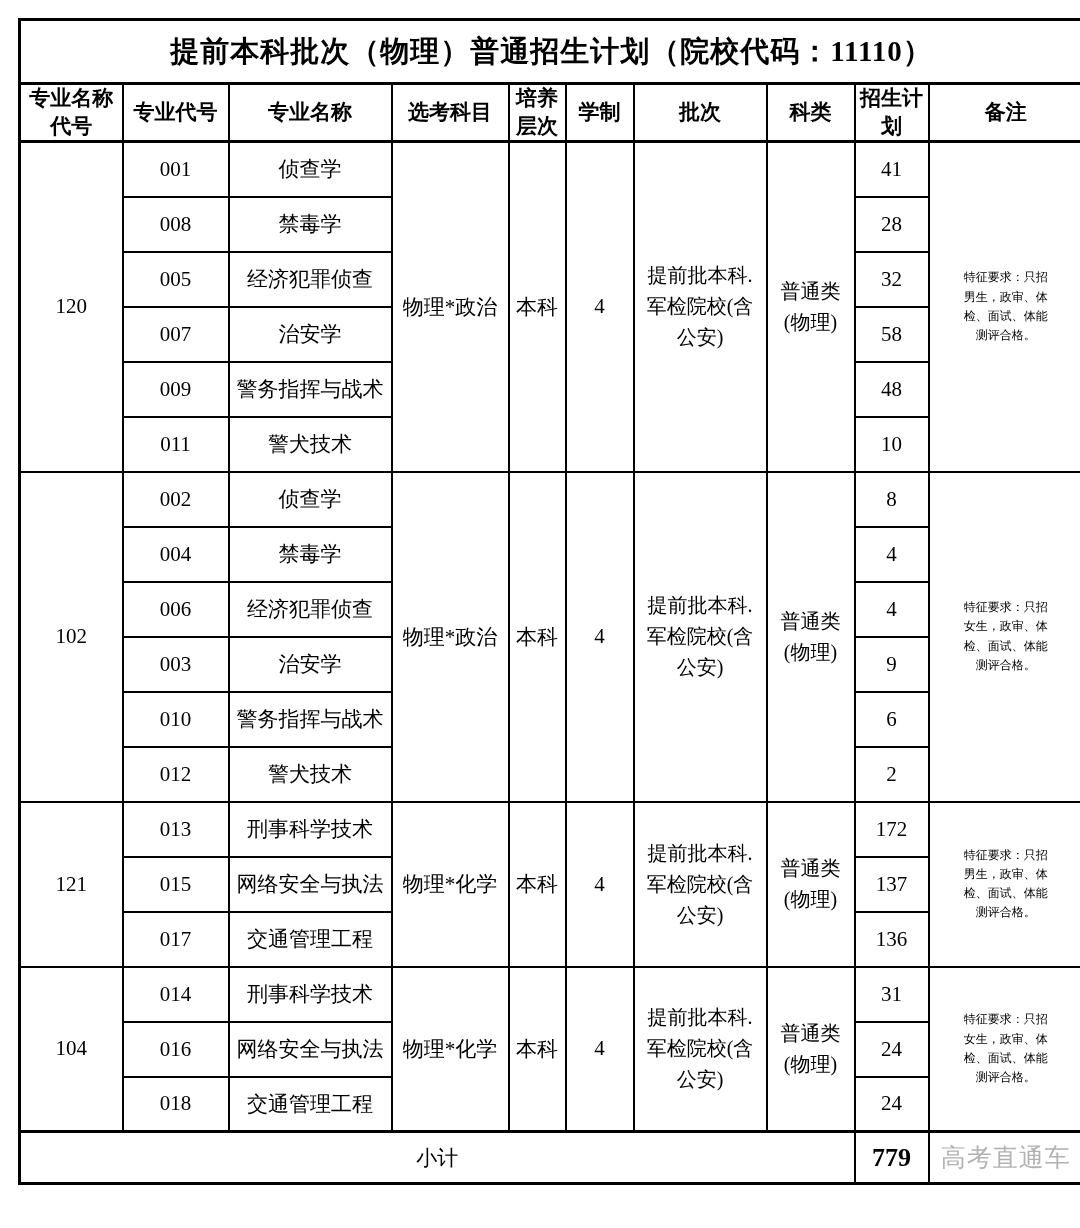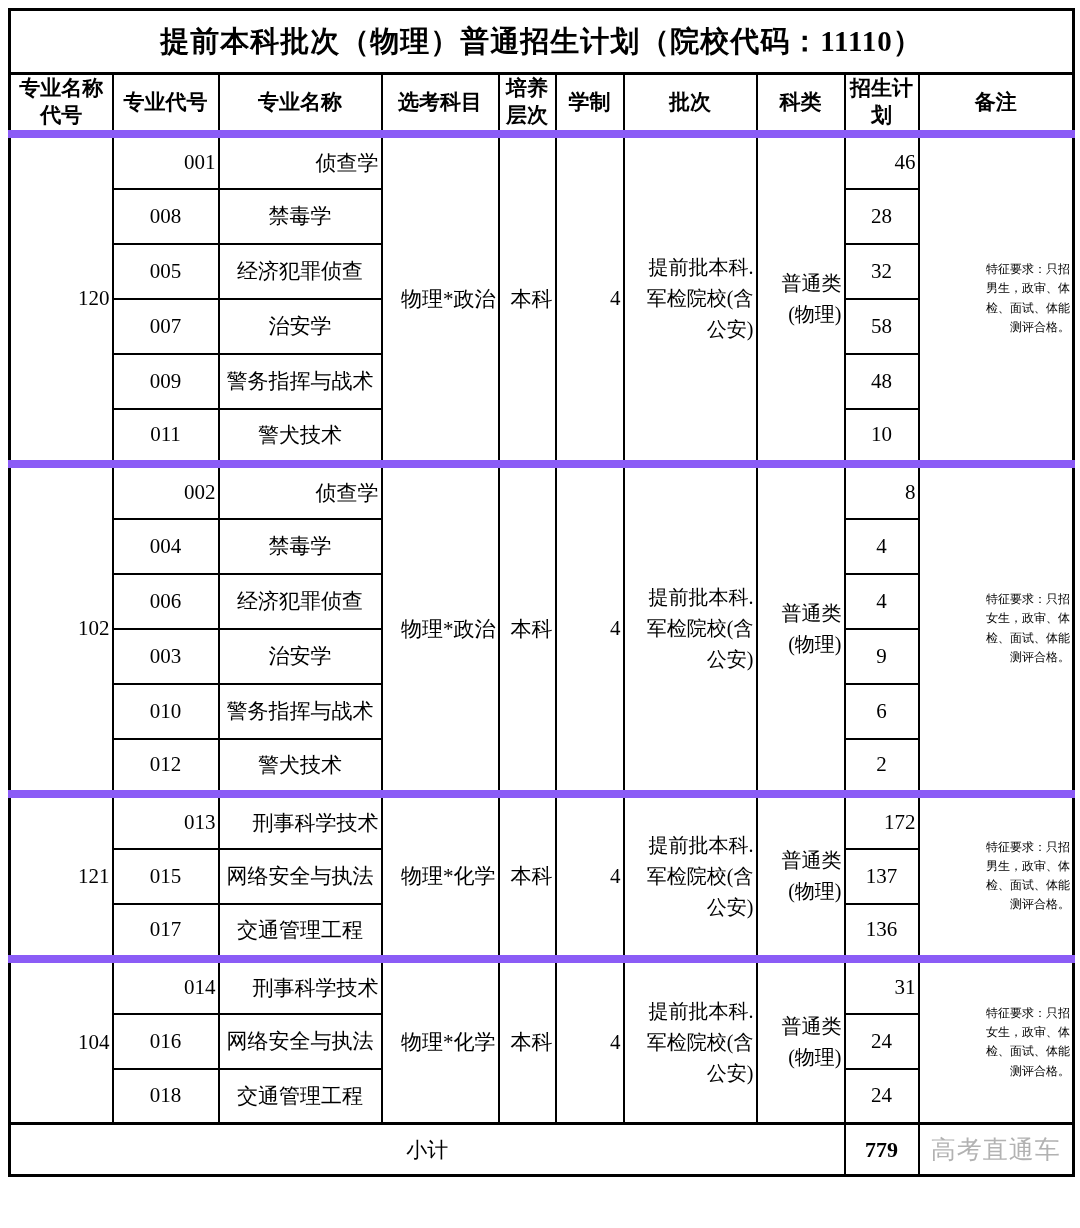--- a/index.html
+++ b/index.html
@@ -4,21 +4,21 @@
 <style>
   html, body {
     margin: 0;
     padding: 0;
     background: #ffffff;
   }
   .page {
     width: 1080px;
     height: 1228px;
     box-sizing: border-box;
-    padding: 8px;
+    padding: 18px;
     background: #ffffff;
     font-family: "Liberation Serif", "DejaVu Serif", serif;
     color: #000000;
   }
   table.plan {
     border-collapse: collapse;
     table-layout: fixed;
     width: 1064px;
     border: 3px solid #000000;
   }
@@ -41,37 +41,37 @@
     letter-spacing: 1px;
   }
   tr.header-row th {
     height: 58px;
     font-size: 21px;
     font-weight: bold;
     line-height: 1.3;
     border-bottom: 3px solid #000000;
   }
   tr.data-row td { height: 55px; }
-  tr.gstart td { border-top: 8px solid #8b5cf6; text-align: right; }
+  tr.gstart td { border-top: 2px solid #8b5cf6; }
   td.batch-cell, td.category-cell {
     font-size: 20px;
     line-height: 1.55;
   }
   td.remark-cell {
     font-size: 12px;
     line-height: 1.6;
   }
   tr.subtotal-row td {
     height: 52px;
     border-top: 3px solid #000000;
     font-family: Liberation Serif, serif;
   }
   td.subtotal-value-cell {
     font-weight: bold;
-    font-size: 22px;
+    font-size: 26px;
   }
   td.watermark-cell {
     color: #b2b2b2;
     font-size: 25px;
     letter-spacing: 1px;
   }
 </style>
 </head>
 <body>
 
@@ -116,21 +116,21 @@
       <td>001</td>
       <td>侦查学</td>
       <td rowspan="6">物理*政治</td>
       <td rowspan="6">本科</td>
       <td rowspan="6">4</td>
       <td rowspan="6" class="batch-cell pre">提前批本科.
 军检院校(含
 公安)</td>
       <td rowspan="6" class="category-cell pre">普通类
 (物理)</td>
-      <td>46</td>
+      <td>41</td>
       <td rowspan="6" class="remark-cell pre">特征要求：只招
 男生，政审、体
 检、面试、体能
 测评合格。</td>
     </tr>
     <tr class="data-row">
       <td>008</td>
       <td>禁毒学</td>
       <td>28</td>
     </tr>

